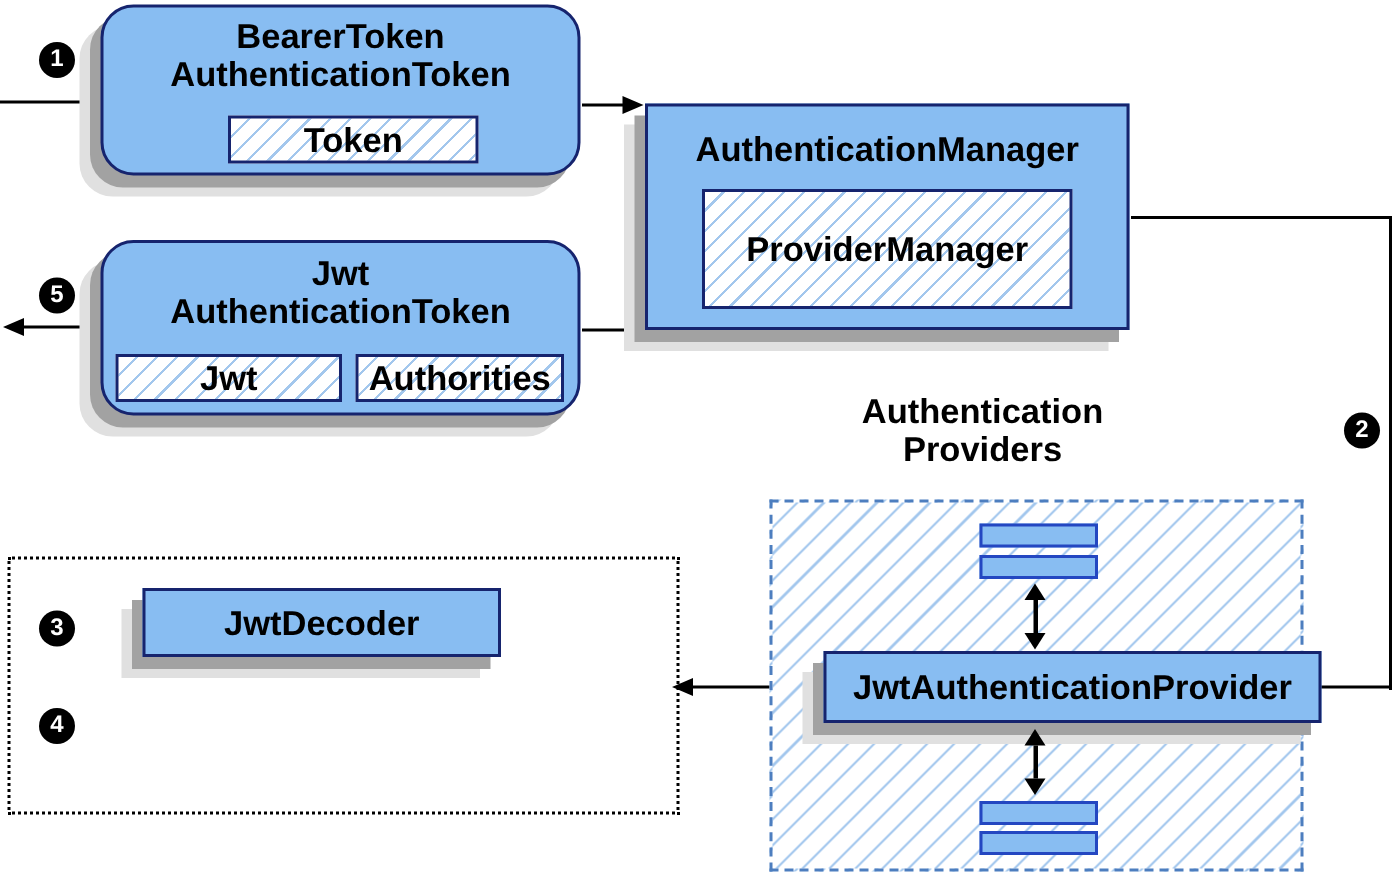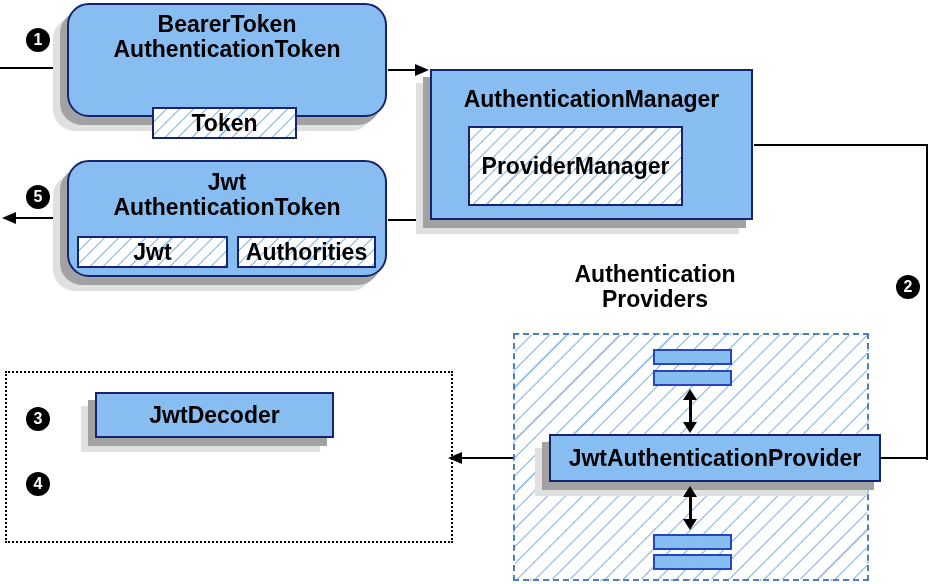--- a/index.html
+++ b/index.html
@@ -94,28 +94,28 @@
   <div class="step" style="left:26px;top:185px;">5</div>
   <div class="step" style="left:896px;top:275px;">2</div>
   <div class="step" style="left:26px;top:407px;">3</div>
   <div class="step" style="left:26px;top:472px;">4</div>
 
   <div class="box rounded" style="left:67px;top:3px;width:320px;height:114px;">
     <div class="title" style="margin-top:7px;">
       <div>BearerToken</div>
       <div>AuthenticationToken</div>
     </div>
-    <div class="inner hatch-fine" style="left:83px;top:72px;width:145px;height:32px;margin-top:30px;">
+    <div class="inner hatch-fine" style="left:83px;top:72px;width:167px;height:32px;">
       <span>Token</span>
     </div>
   </div>
 
   <div class="box" style="left:430px;top:69px;width:323px;height:151px;">
     <div class="title" style="margin-top:16px;">AuthenticationManager</div>
-    <div class="inner hatch-fine" style="left:36px;top:55px;width:215px;height:80px;">
+    <div class="inner hatch-fine" style="left:36px;top:55px;width:247px;height:80px;">
       <span>ProviderManager</span>
     </div>
   </div>
 
   <div class="box rounded" style="left:67px;top:160px;width:320px;height:117px;">
     <div class="title" style="margin-top:8px;">
       <div>Jwt</div>
       <div>AuthenticationToken</div>
     </div>
     <div class="inner hatch-fine" style="left:8px;top:74px;width:151px;height:32px;">

